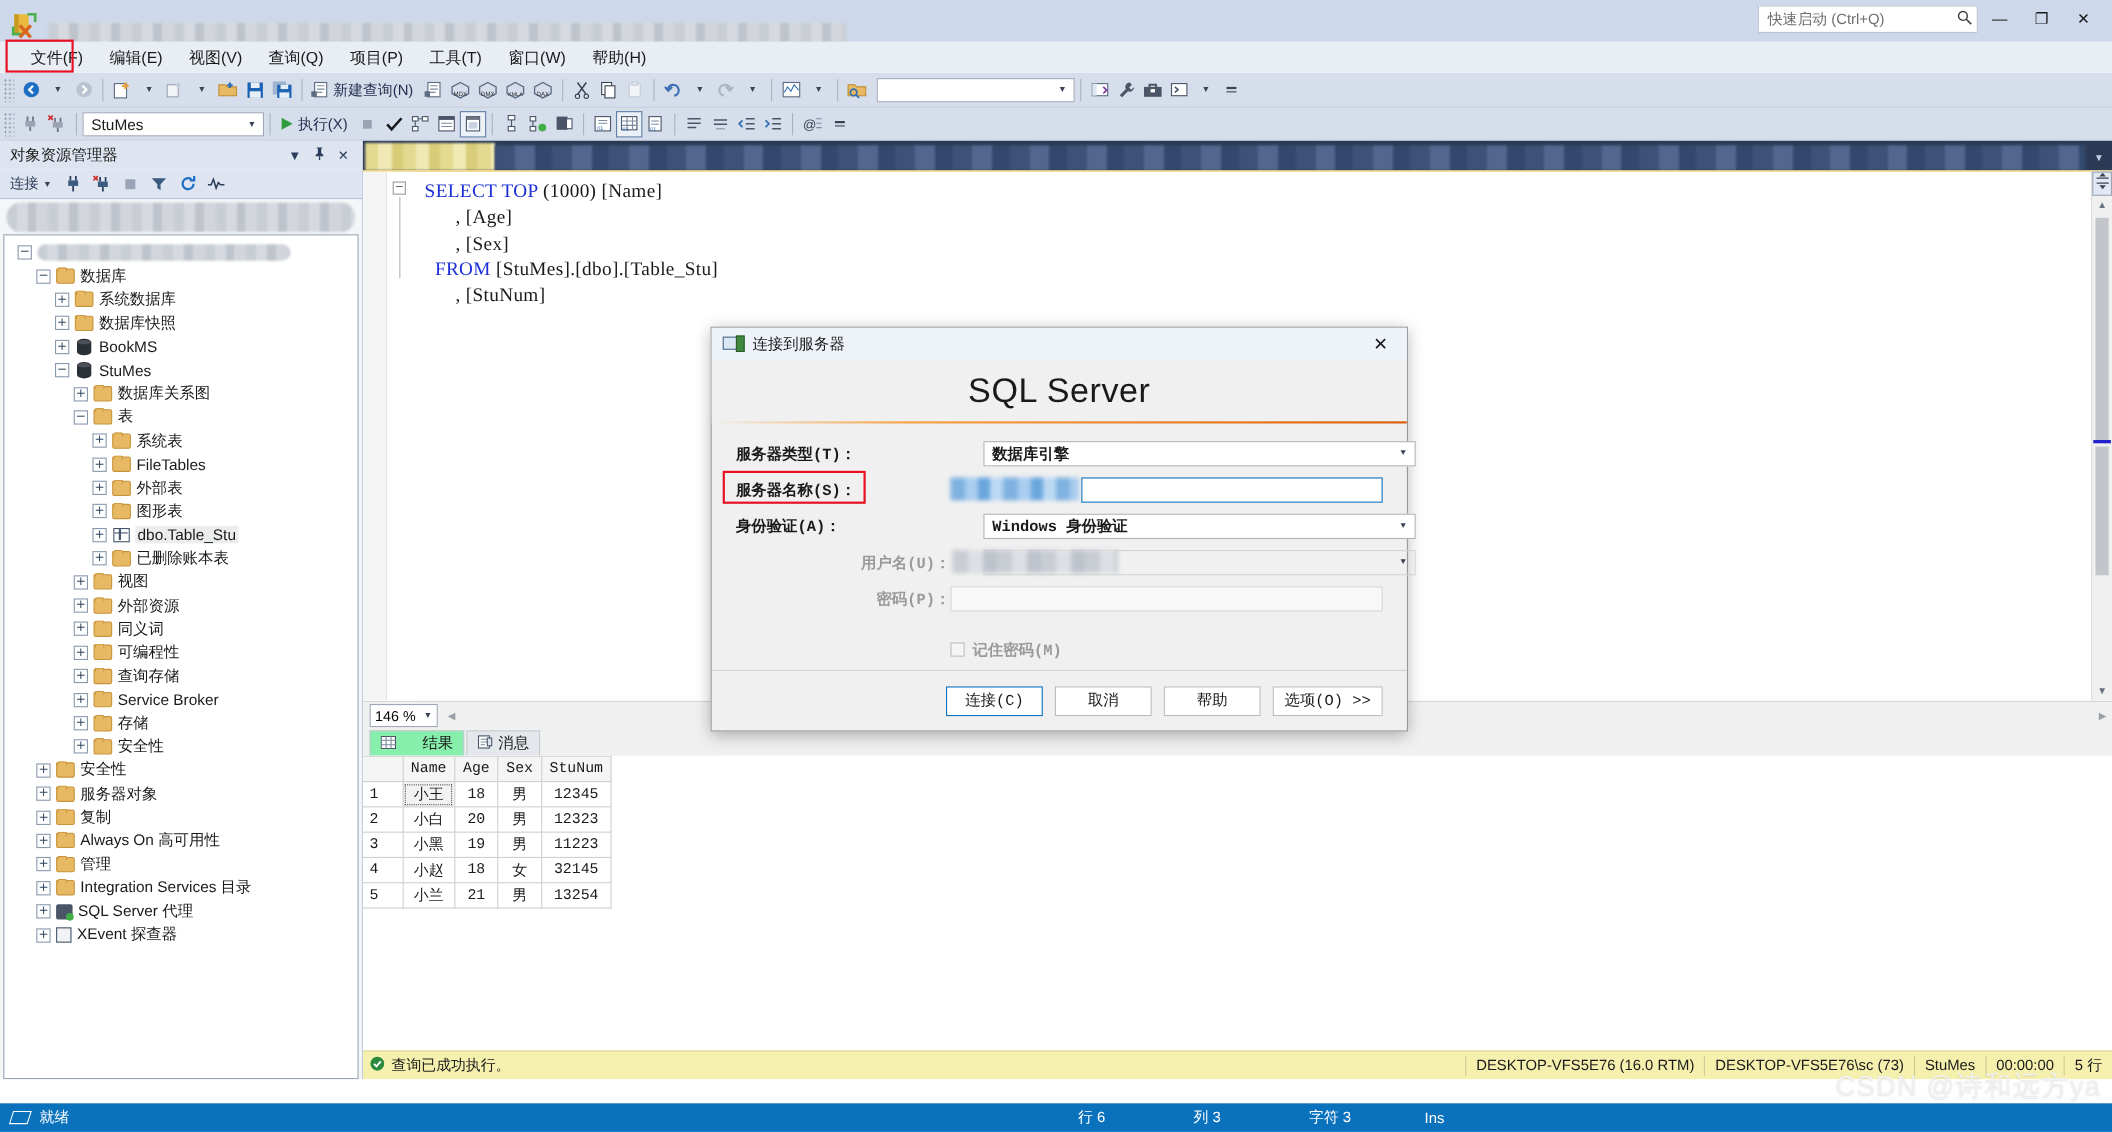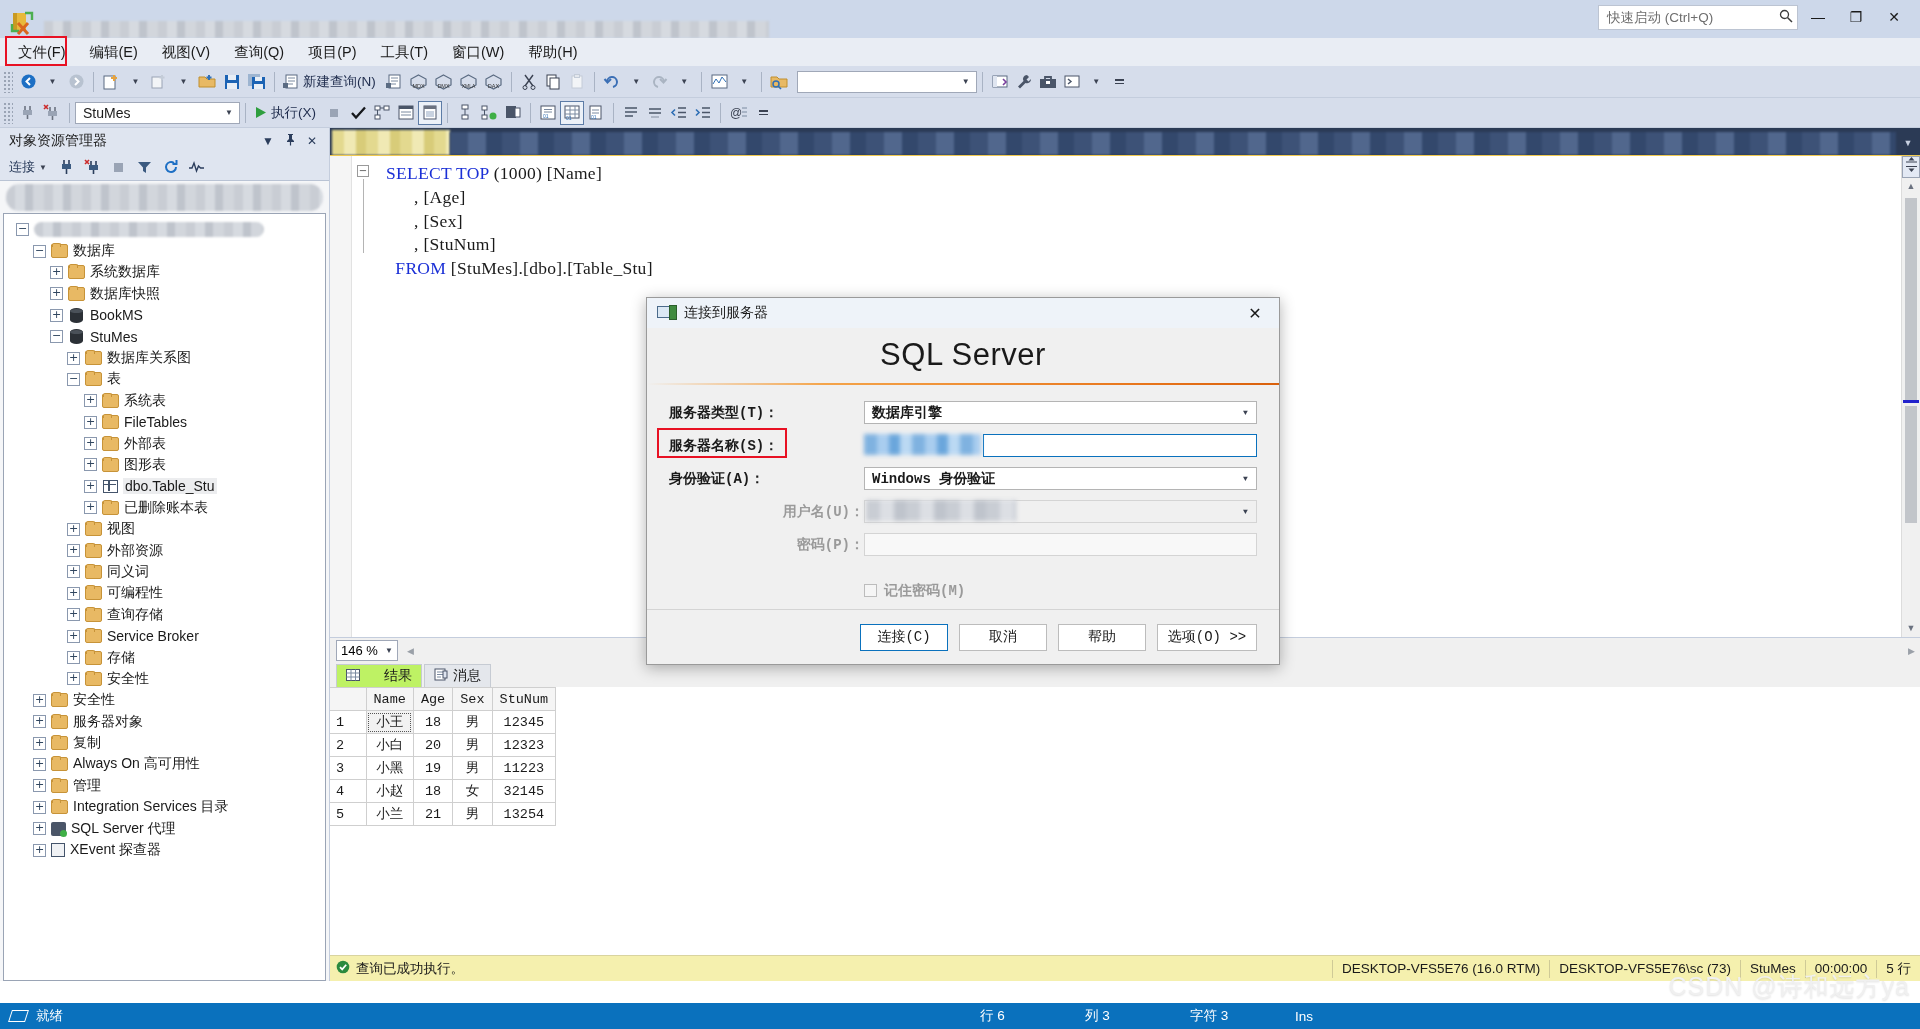--- a/index.html
+++ b/index.html
@@ -26,21 +26,21 @@
   #title-blur { height:17px; width:725px; margin-left:8px; }
   #quick-launch {
     position:absolute; right:122px; top:5px; width:200px; height:25px;
     background:#fff; border:1px solid #bcc4d2; display:flex; align-items:center;
     padding:0 4px 0 8px; font-size:13.5px; color:#6e6e6e;
   }
   #quick-launch .ql-text { flex:1; }
   .win-btns { position:absolute; right:8px; top:2px; display:flex; gap:2px; }
   .win-btn { width:36px; height:30px; display:flex; align-items:center; justify-content:center; font-size:14px; color:#1a1a1a; }
   
-  #menubar { height:28px; background:#e9edf4; display:flex; align-items:center; padding-left:6px; position:relative; }
+  #menubar { height:28px; background:#e9edf4; display:flex; align-items:center; padding-left:16px; position:relative; }
   .menu-item { padding:4px 12px; font-size:14.5px; color:#1a1a1a; }
   #menu-file-hl {
     position:absolute; left:5px; top:-2px; width:62px; height:30px;
     border:2.5px solid #e81123; pointer-events:none;
   }
   
   #toolbar1, #toolbar2 {
     height:32px; background:#d6ddeb; display:flex; align-items:center;
     border-bottom:1px solid #c4cddd;
   }
@@ -117,21 +117,21 @@
   #zoomrow { height:25px; display:flex; align-items:center; background:#f0f0f0; }
   #zoom-combo { width:62px; height:21px; background:#fff; border:1px solid #a0a8b8; display:flex; align-items:center;
     font-size:13px; padding-left:4px; margin-left:6px; }
   #zoom-combo .cb { width:16px; font-size:8px; text-align:center; color:#3b4252; }
   #hscroll { flex:1; height:18px; background:#f0f0f0; display:flex; align-items:center; margin-left:4px; }
   #hscroll .arr { width:17px; text-align:center; font-size:9px; color:#9aa0a8; }
   #hscroll .track { flex:1; }
   #res-tabs { height:24px; display:flex; align-items:flex-end; padding-left:6px; gap:2px; background:#f0f0f0; }
   .res-tab { height:23px; display:flex; align-items:center; gap:5px; padding:0 9px; font-size:14px; color:#1a1a1a;
     border:1px solid #c6cbd3; border-bottom:none; background:#e4e7ec; }
-  .res-tab.active { background:#bef264;gap:24px; }
+  .res-tab.active { background:#86efac;gap:24px; }
   #grid-wrap { flex:1; background:#fff; padding:0; overflow:hidden; }
   table.grid { border-collapse:collapse; font-family:"Liberation Mono", monospace; font-size:13.5px; }
   table.grid th, table.grid td { border:1px solid #cfcfcf; height:23px; padding:0 7px; font-weight:normal; color:#1a1a1a; }
   table.grid th { background:#f5f5f5; text-align:right; }
   table.grid td.rown { background:#fff; text-align:left; width:36px; border-left:none; color:#1a1a1a; padding-left:6px;}
   table.grid th.corner { width:36px; background:#f5f5f5; border-left:none; }
   table.grid td.c { text-align:center; }
   table.grid td.sel { outline:1px dotted #555; outline-offset:-3px; background:#f2f2f2; }
   
   #msgbar { height:26px; background:#f5f0ae; display:flex; align-items:center;
@@ -161,21 +161,21 @@
   #dlg-close { width:40px; height:30px; display:flex; align-items:center; justify-content:center; font-size:16px; color:#1a1a1a; }
   #dlg-hero { height:62px; display:flex; align-items:center; justify-content:center; background:#f0f0f0; }
   #dlg-hero .hero { font-size:31px; color:#1a1a1a; letter-spacing:.5px; }
   #dlg-rule { height:3px; background:linear-gradient(90deg,#f0f0f0 0%,#f4a44a 28%,#e8761c 78%,#d9600c 100%); }
   #dlg-form { padding:13px 22px 0 22px;font-weight:bold; }
   .frow { display:flex; align-items:center; height:29px; margin-bottom:4px; position:relative; }
   .frow .flabel { width:195px; font-size:14px; color:#1a1a1a; font-family:"Liberation Mono", monospace; }
   .frow .flabel.dim { color:#9a9a9a; text-align:right; padding-right:0; width:195px; }
   .frow .fctl { flex:1; height:23px; position:relative; }
   .fselect { width:100%; height:23px; background:#fff; border:1px solid #b4b4b4; display:flex; align-items:center;
-    padding:0 2px 0 7px; font-size:14px; font-family:"Liberation Mono", monospace; color:#1a1a1a; }
+    padding:0 2px 0 7px; font-size:14px; font-family:"Liberation Mono", monospace; color:#1a1a1a;margin-left:30px; }
   .fselect .fv { flex:1; }
   .fselect .fb { width:17px; text-align:center; font-size:8px; color:#3b4252; }
   .finput { width:100%; height:23px; background:#fff; border:1px solid #b4b4b4; }
   .finput.focus { border:1px solid #0a71bd; }
   .fblur { position:absolute; left:0; top:0; height:21px; width:117px;
     background-image:repeating-linear-gradient(90deg,#7fb2e0 0,#7fb2e0 13px,#a9cdef 13px,#a9cdef 25px,#6aa6dc 25px,#6aa6dc 36px,#bbd9f3 36px,#bbd9f3 48px);
     filter:blur(2px); }
   .fblur.gray { background-image:repeating-linear-gradient(90deg,#c9cdd4 0,#c9cdd4 14px,#dcdfe4 14px,#dcdfe4 28px,#bfc4cc 28px,#bfc4cc 40px);
     width:150px; left:2px; }
   #srv-name-hl { position:absolute; left:-12px; top:-3px; width:130px; height:30px; border:2.5px solid #e81123; }
@@ -784,22 +784,22 @@
     <div id="editor-body">
       <div id="code-area">
         <div id="sel-margin"></div>
         <div id="fold-col"></div>
         <div class="fold-box">−</div>
         <div class="fold-bar"></div>
         <div id="code-lines">
             <div class="code-line"><span class="kw">SELECT TOP </span><span>(1000) [Name]</span></div>
             <div class="code-line"><span>      , [Age]</span></div>
             <div class="code-line"><span>      , [Sex]</span></div>
+            <div class="code-line"><span class="kw">  FROM </span><span>[StuMes].[dbo].[Table_Stu]</span></div>
             <div class="code-line"><span>      , [StuNum]</span></div>
-            <div class="code-line"><span class="kw">  FROM </span><span>[StuMes].[dbo].[Table_Stu]</span></div>
           </div>
       </div>
       <div id="vscroll">
         <div class="splitbtn">
           <svg width="13" height="15" viewBox="0 0 13 15">
               <path d="M6.5 0 L9.5 3.5 H3.5 z" fill="#3b4252"></path>
               <path d="M1 5 h11 M1 9.5 h11" stroke="#3b4252" stroke-width="1.2"></path>
               <path d="M6.5 15 L9.5 11.5 H3.5 z" fill="#3b4252"></path>
             </svg>
         </div>

